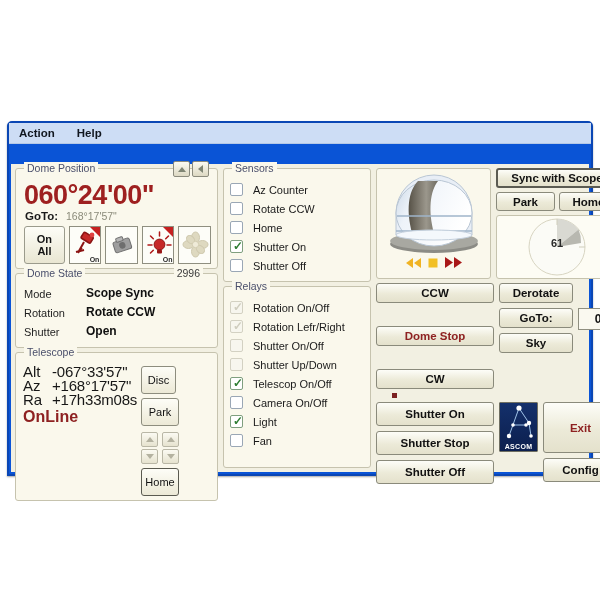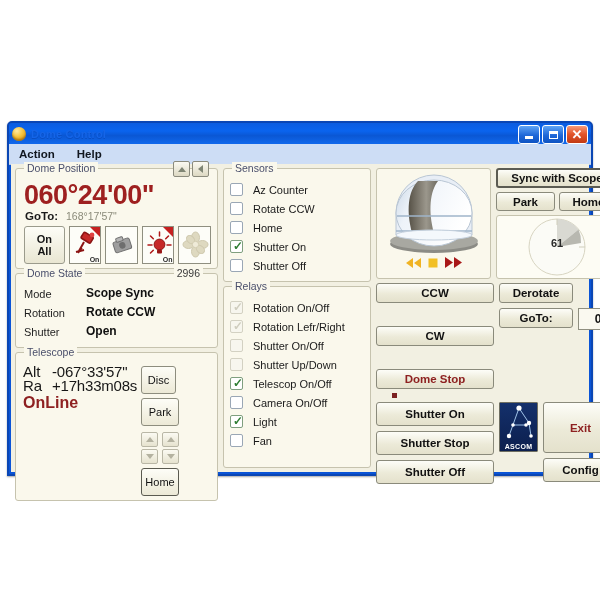--- a/index.html
+++ b/index.html
@@ -208,35 +208,20 @@
     font-size:7px;font-weight:bold;color:#ffffff;letter-spacing:.3px;
   }
   .bg-right{flex:1;display:flex;flex-direction:column;gap:5px;}
   .h30{height:24px;}
 </style>
 </head>
 <body>
 
 <div class="app-window">
 
-  <div class="titlebar">
-    <div class="tb-icon"></div>
-    <div class="tb-title">Dome Control</div>
-    <div class="tb-buttons">
-      <div class="tbbtn min">
-          <span class="gl-min"></span>
-        </div>
-      <div class="tbbtn max">
-          <span class="gl-max"></span>
-        </div>
-      <div class="tbbtn close">
-          <span class="gl-close">✕</span>
-        </div>
-    </div>
-  </div>
 
   <div class="menubar">
     <div class="menu-item">Action</div>
     <div class="menu-item">Help</div>
   </div>
 
   <div class="client">
 
     <div class="colA">
 
@@ -336,20 +321,24 @@
           <span class="st-val">Open</span>
         </div>
       </div>
 
       <div class="group grp-tel">
         <div class="legend">Telescope</div>
         <div class="tel-left">
           <div class="tel-row">
               <span class="tel-k">Alt</span>
               <span class="tel-v">-067°33'57"</span>
+            </div>
+          <div class="tel-row">
+              <span class="tel-k">Az</span>
+              <span class="tel-v">+168°17'57"</span>
             </div>
           <div class="tel-row">
               <span class="tel-k">Ra</span>
               <span class="tel-v">+17h33m08s</span>
             </div>
           <div class="tel-online">OnLine</div>
         </div>
         <div class="tel-right">
           <div class="tbtn">Disc</div>
           <div class="tbtn wide">Park</div>
@@ -504,26 +493,27 @@
               <line x1="59" y1="31" x2="53" y2="31" stroke="#cfcdbb" stroke-width="1"></line>
             </svg>
             <span style="position:absolute;left:50%;top:21px;transform:translateX(-50%);font-size:11px;font-weight:bold;color:#2a2a2a;">61</span>
           </div>
         </div>
       </div>
 
       <div class="ctrl-grid">
         <div class="ctrl-left">
           <div class="btn" style="height:20px;">CCW</div>
+          <div class="btn red" style="height:20px;">Dome Stop</div>
           <div class="btn" style="height:20px;">CW</div>
-          <div class="btn red" style="height:20px;">Dome Stop</div>
         </div>
         <div class="ctrl-mid">
           <div class="btn" style="height:20px;">Derotate</div>
           <div class="btn" style="height:20px;">GoTo:</div>
+          <div class="btn" style="height:20px;">Sky</div>
         </div>
         <div class="ctrl-right">
           <div style="height:20px;"></div>
           <div class="txtbox" style="height:20px;">0</div>
         </div>
       </div>
 
       <div class="dot-sep">
         <span class="dot"></span>
       </div>

